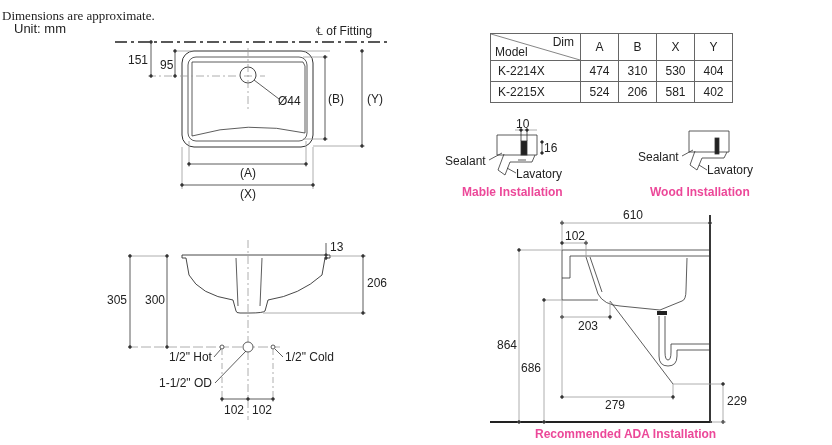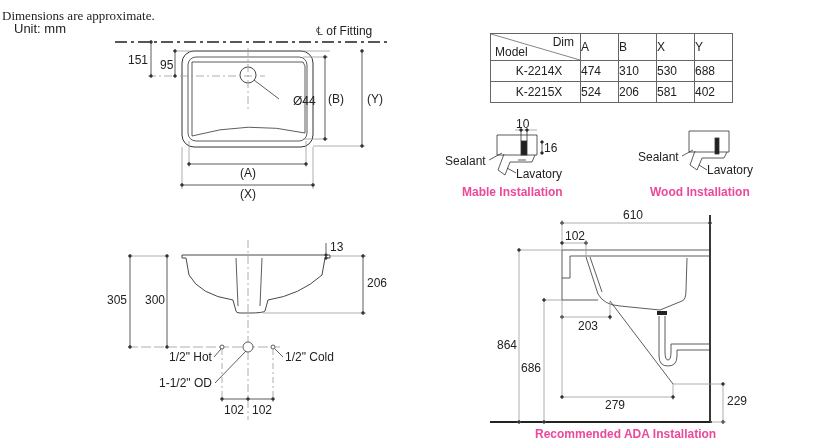--- a/index.html
+++ b/index.html
@@ -3,22 +3,22 @@
 <meta charset="utf-8">
 <style>
   html, body { margin: 0; padding: 0; background: #ffffff; }
   body { width: 832px; height: 445px; position: relative; overflow: hidden; font-family: "Liberation Sans", sans-serif; color: #222; }
   .abs { position: absolute; white-space: nowrap; }
   .note { font-size: 13px; line-height: 14px; color: #222; }
   .lbl { font-size: 12px; color: #222; }
   .bold { font-weight: bold; font-size: 12px; color: #ec4899; }
   svg { position: absolute; left: 0; top: 0; }
   table.dims { position: absolute; left: 490px; top: 33px; border-collapse: collapse; font-size: 12px; color: #222; }
-  table.dims td { border: 1px solid #666; height: 20px; padding: 0; }
-  table.dims td.model { text-align: center; padding-left: 7px; width: 82px; }
+  table.dims td { border: 1px solid #666; height: 20px; text-align: center; padding: 0; }
+  table.dims td.model { text-align: left; padding-left: 7px; width: 82px; }
   table.dims td.val { width: 37px; }
   table.dims td.hdr { position: relative; width: 89px; height: 26px; padding: 0; }
   .hdr-dim { position: absolute; right: 6px; top: 1px; font-size: 12px; }
   .hdr-model { position: absolute; left: 4px; bottom: 1px; font-size: 12px; }
 </style>
 </head>
 <body>
 
 <svg width="832" height="445" viewBox="0 0 832 445">
   <g fill="none" stroke="#555" stroke-width="0.8">
@@ -187,21 +187,21 @@
     </g>
   </g>
 </svg>
 
 <div class="abs note" style="left:2px; top:9px;font-family:Liberation Serif, serif;">Dimensions are approximate.</div>
 <div class="abs note" style="left:14px; top:22px;">Unit: mm</div>
 
 <div class="abs lbl" style="left:316px; top:22px;">℄ of Fitting</div>
 <div class="abs lbl" style="left:128px; top:53px;">151</div>
 <div class="abs lbl" style="left:160px; top:58px;">95</div>
-<div class="abs lbl" style="left:293px; top:94px;">Ø44</div>
+<div class="abs lbl" style="left:278px; top:94px;">Ø44</div>
 <div class="abs lbl" style="left:328px; top:92px;">(B)</div>
 <div class="abs lbl" style="left:367px; top:92px;">(Y)</div>
 <div class="abs lbl" style="left:240px; top:166px;">(A)</div>
 <div class="abs lbl" style="left:240px; top:187px;">(X)</div>
 
 <table class="dims">
   <tbody>
       <tr>
     <td class="hdr">
       <svg width="89" height="26" style="position:absolute;left:0;top:0;">
@@ -213,21 +213,21 @@
     <td class="val">A</td>
     <td class="val">B</td>
     <td class="val">X</td>
     <td class="val">Y</td>
   </tr>
   <tr>
     <td class="model">K-2214X</td>
     <td class="val">474</td>
     <td class="val">310</td>
     <td class="val">530</td>
-    <td class="val">688</td>
+    <td class="val">404</td>
   </tr>
   <tr>
     <td class="model">K-2215X</td>
     <td class="val">524</td>
     <td class="val">206</td>
     <td class="val">581</td>
     <td class="val">402</td>
   </tr>
 </tbody>
   </table>

